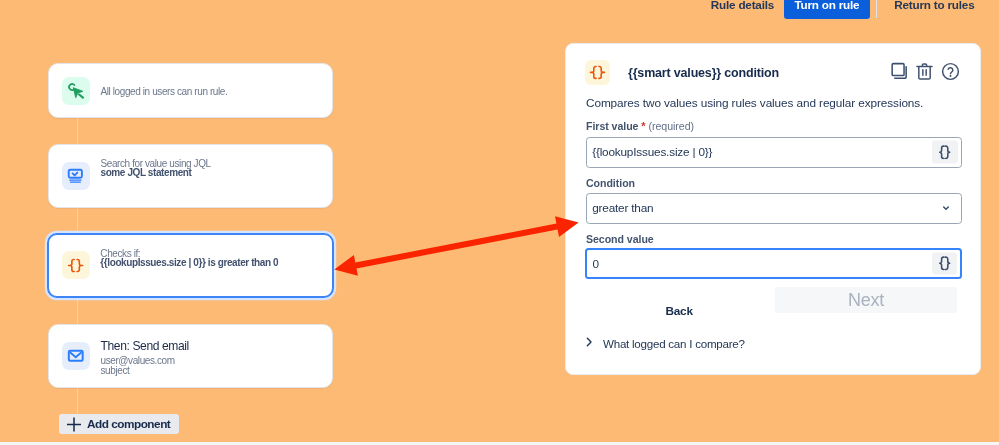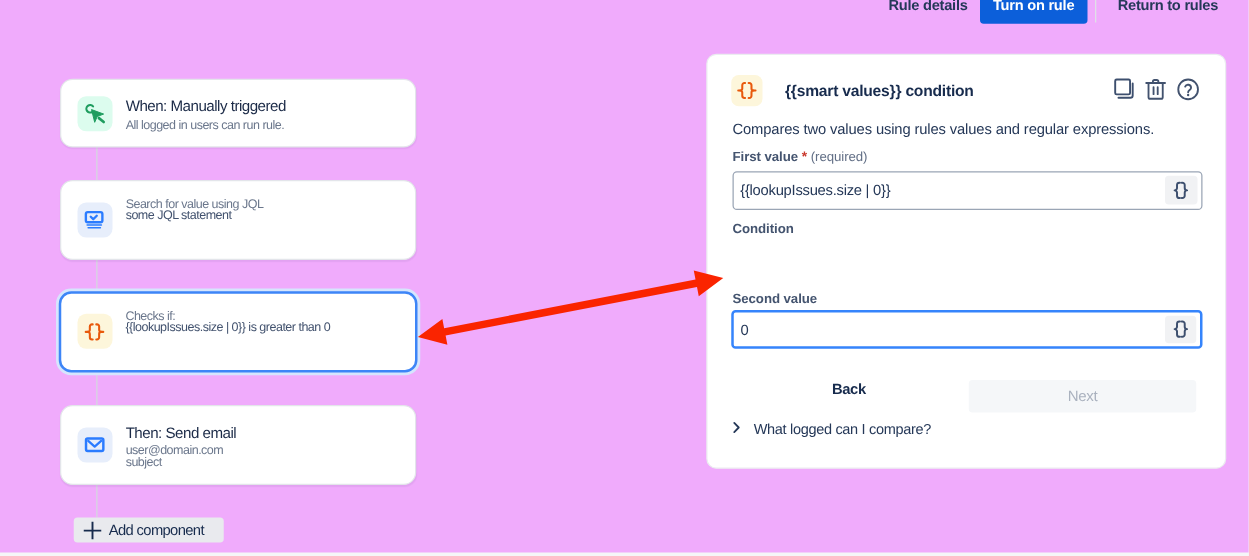--- a/index.html
+++ b/index.html
@@ -5,21 +5,21 @@
 <style>
   * { box-sizing: border-box; }
   html, body {
     margin: 0; padding: 0;
     width: 999px; height: 445px;
     overflow: hidden;
     background: #f5f6f8;
     font-family: "Liberation Sans", sans-serif;
     -webkit-font-smoothing: antialiased;
   }
-  .page { position: relative; width: 999px; height: 442px; background: #f0abfc; }
+  .page { position: relative; width: 999px; height: 442px; background: #fdba74; }
 
   
   .topbar {
     position: absolute; left: 0; top: -9.2px; width: 999px; height: 28px;
     display: flex; align-items: center; justify-content: flex-end;
     padding-right: 14.5px;
   }
   .topbtn {
     font-size: 11.7px; font-weight: 700; color: #253858;
     padding: 7px 10px; border-radius: 3px; cursor: pointer;
@@ -48,28 +48,28 @@
     margin-right: 10.5px;
   }
   .ic-green { background: #dcfcee; }
   .ic-blue { background: #e7eefb; }
   .ic-yellow { background: #fdf6db; }
   .ctext { min-width: 0; position: relative; top: 1.5px; }
   .ctitle { font-size: 12.1px; color: #1b2a47; line-height: 17.6px; letter-spacing: -0.4px; }
   .csub { font-size: 10.0px; color: #6b778c; line-height: 12.6px; letter-spacing: -0.4px; }
   .csub + .csub { margin-top: -3.2px; }
   .card3l .ctext { position: absolute; left: 51.5px; top: 13.4px; }
-  .csub.strong { color: #42526e; font-weight: 400; letter-spacing: -0.4px; }
+  .csub.strong { color: #42526e; font-weight: 700; letter-spacing: -0.4px; }
 
   .addcomp {
     position: absolute; left: 58.6px; top: 413.9px;
     width: 120.7px; height: 20.2px;
     background: #e9eaee; border-radius: 3px;
     display: flex; align-items: center;
-    font-size: 11.8px; font-weight: 400; color: #172b4d;
+    font-size: 11.8px; font-weight: 700; color: #172b4d;
     letter-spacing: -0.5px; cursor: pointer; text-align: center;
   }
   .addcomp .plus { position: absolute; left: 7.8px; top: 50%; transform: translateY(-47%); display: flex; }
   .addcomp .lbl { position: absolute; left: 28.4px; top: 50%; transform: translateY(-50%); }
 
   
   .panel {
     position: absolute; left: 565px; top: 43px; width: 416px; height: 332px;
     background: #fff; border: 1px solid #ebecf0; border-radius: 8px;
   }
@@ -91,24 +91,24 @@
   .smartbtn {
     position: absolute; right: 3.5px; top: 50%; transform: translateY(-50%);
     width: 25.4px; height: 22.8px; background: #f1f2f4; border-radius: 3px;
     display: flex; align-items: center; justify-content: center;
     color: #3d4f6e; cursor: pointer;
   }
   .vh { position: absolute; width: 1px; height: 1px; overflow: hidden; clip: rect(0 0 0 0); white-space: nowrap; }
   .sel { justify-content: space-between; padding-right: 11.5px; }
   .backbtn { position: absolute; left: 99.5px; top: 259.5px; font-size: 11.8px; font-weight: 700; color: #172b4d; cursor: pointer; letter-spacing: -0.25px; }
   .nextbtn {
-    position: absolute; left: 209px; top: 260px;
+    position: absolute; left: 209px; top: 243px;
     width: 182px; height: 26px; background: #f5f7f9; border-radius: 3px;
     display: flex; align-items: center; justify-content: center;
-    font-size: 12px; color: #aab2bf; cursor: pointer; letter-spacing: -0.25px;
+    font-size: 18px; color: #aab2bf; cursor: pointer; letter-spacing: -0.25px;
   }
   .helprow { position: absolute; left: 16.5px; top: 292px; display: flex; align-items: center; gap: 8.5px; font-size: 11.6px; color: #253858; cursor: pointer; letter-spacing: -0.25px; }
 
   .arrow { position: absolute; left: 0; top: 0; pointer-events: none; }
 </style>
 </head>
 <body>
 
 <div class="page">
 
@@ -127,21 +127,20 @@
 
     <div class="card" style="top:0;height:55px">
       <div class="icobox ic-green">
         <svg width="21" height="21" viewBox="0 0 24 24" fill="none">
           <path d="M9.64 5.78A3.45 3.45 0 1 0 8.98 10.83" stroke="#1f9d5f" stroke-width="1.95" stroke-linecap="round" fill="none"></path>
           <path d="M8.25 8.75L19.3 12.85L13.45 15.15L11.15 20.4Z" fill="#1f9d5f" stroke="#1f9d5f" stroke-width="0.9" stroke-linejoin="round"></path>
           <path d="M15.0 16.6L19.4 20.1" stroke="#1f9d5f" stroke-width="2.45" stroke-linecap="round"></path>
         </svg>
       </div>
       <div class="ctext">
-        <div class="ctitle">When: Manually triggered</div>
         <div class="csub">All logged in users can run rule.</div>
       </div>
     </div>
 
     <div class="card card3l" style="top:80.5px;height:64.5px">
       <div class="icobox ic-blue">
         <svg width="24" height="24" viewBox="0 0 24 24" fill="none">
           <rect x="4.7" y="5.7" width="13.2" height="8.1" rx="1.5" stroke="#2b7cff" stroke-width="1.9"></rect>
           <path d="M8.6 9.4l2.0 2.0 2.8-2.8" stroke="#2b7cff" stroke-width="1.9" stroke-linecap="round" stroke-linejoin="round"></path>
           <path d="M5.7 16.0h11.4" stroke="#2b7cff" stroke-width="1.25" stroke-linecap="round"></path>
@@ -171,21 +170,21 @@
 
     <div class="card card3l" style="top:260.5px;height:64.5px">
       <div class="icobox ic-blue">
         <svg width="17.5" height="17.5" viewBox="0 0 24 24" fill="none">
           <rect x="2.5" y="5.1" width="19.0" height="13.8" rx="1.8" stroke="#2b7cff" stroke-width="2.7"></rect>
           <path d="M4.9 7.9l7.1 6.2 7.1-6.2" stroke="#2b7cff" stroke-width="2.5" stroke-linecap="round" stroke-linejoin="round"></path>
         </svg>
       </div>
       <div class="ctext">
         <div class="ctitle">Then: Send email</div>
-        <div class="csub">user@domain.com</div>
+        <div class="csub">user@values.com</div>
         <div class="csub">subject</div>
       </div>
     </div>
   </div>
 
   <div class="addcomp">
     <span class="plus">
       <svg width="16" height="16" viewBox="0 0 24 24" fill="none">
         <path d="M12 1.5V22.5M1.5 12H22.5" stroke="#172b4d" stroke-width="2.3" stroke-linecap="butt"></path>
       </svg>
@@ -238,20 +237,26 @@
       <span class="smartbtn">
           <svg width="15.4" height="15.4" viewBox="0 0 24 24" fill="none">
         <path d="M10.9 2.4H10.2A3.0 3.0 0 0 0 7.2 5.4V9.0A3.0 3.0 0 0 1 4.2 12.0A3.0 3.0 0 0 1 7.2 15.0V18.6A3.0 3.0 0 0 0 10.2 21.6H10.9" stroke="#3d4f6e" stroke-width="2.45" stroke-linecap="round" stroke-linejoin="round"></path>
         <path d="M13.1 2.4H13.8A3.0 3.0 0 0 1 16.8 5.4V9.0A3.0 3.0 0 0 0 19.8 12.0A3.0 3.0 0 0 0 16.8 15.0V18.6A3.0 3.0 0 0 1 13.8 21.6H13.1" stroke="#3d4f6e" stroke-width="2.45" stroke-linecap="round" stroke-linejoin="round"></path>
       </svg>
           <span class="vh">{}</span>
         </span>
     </div>
 
     <div class="flabel" style="top:132.5px">Condition</div>
+    <div class="field sel" style="top:148.5px">
+      <span>greater than</span>
+      <span><svg width="10" height="10" viewBox="0 0 24 24" fill="none" style="position:relative;top:1px;left:1px">
+            <path d="M6.4 9.6l5.6 5.6 5.6-5.6" stroke="#3d4f6e" stroke-width="3.6" stroke-linecap="round" stroke-linejoin="round"></path>
+          </svg></span>
+    </div>
 
     <div class="flabel" style="top:188.5px">Second value</div>
     <div class="field focused" style="top:204.0px">
       <span>0</span>
       <span class="smartbtn">
           <svg width="15.4" height="15.4" viewBox="0 0 24 24" fill="none">
         <path d="M10.9 2.4H10.2A3.0 3.0 0 0 0 7.2 5.4V9.0A3.0 3.0 0 0 1 4.2 12.0A3.0 3.0 0 0 1 7.2 15.0V18.6A3.0 3.0 0 0 0 10.2 21.6H10.9" stroke="#3d4f6e" stroke-width="2.45" stroke-linecap="round" stroke-linejoin="round"></path>
         <path d="M13.1 2.4H13.8A3.0 3.0 0 0 1 16.8 5.4V9.0A3.0 3.0 0 0 0 19.8 12.0A3.0 3.0 0 0 0 16.8 15.0V18.6A3.0 3.0 0 0 1 13.8 21.6H13.1" stroke="#3d4f6e" stroke-width="2.45" stroke-linecap="round" stroke-linejoin="round"></path>
       </svg>
           <span class="vh">{}</span>

